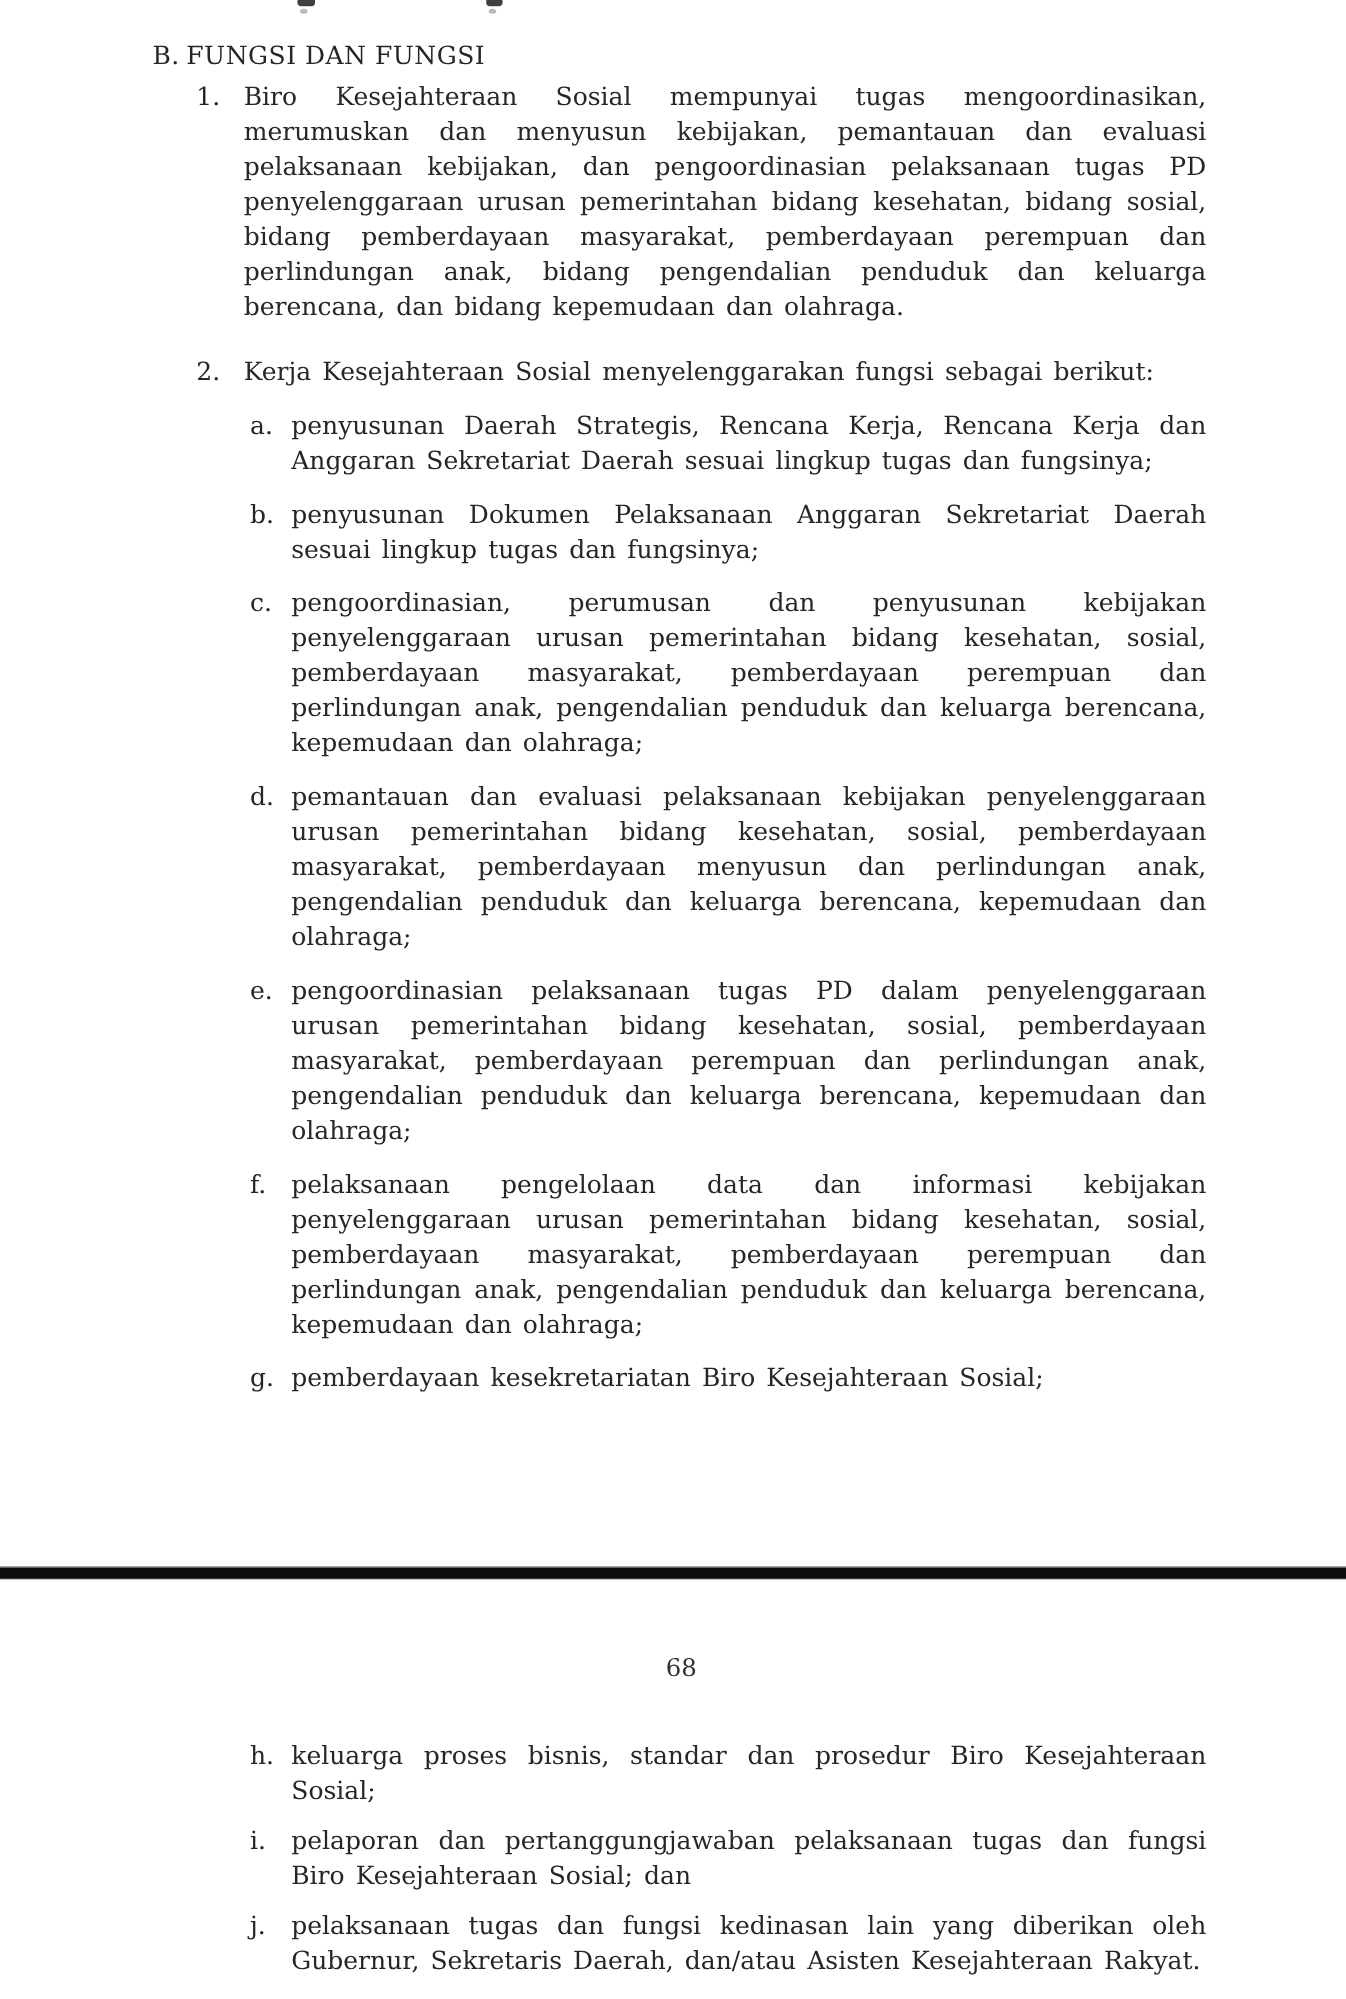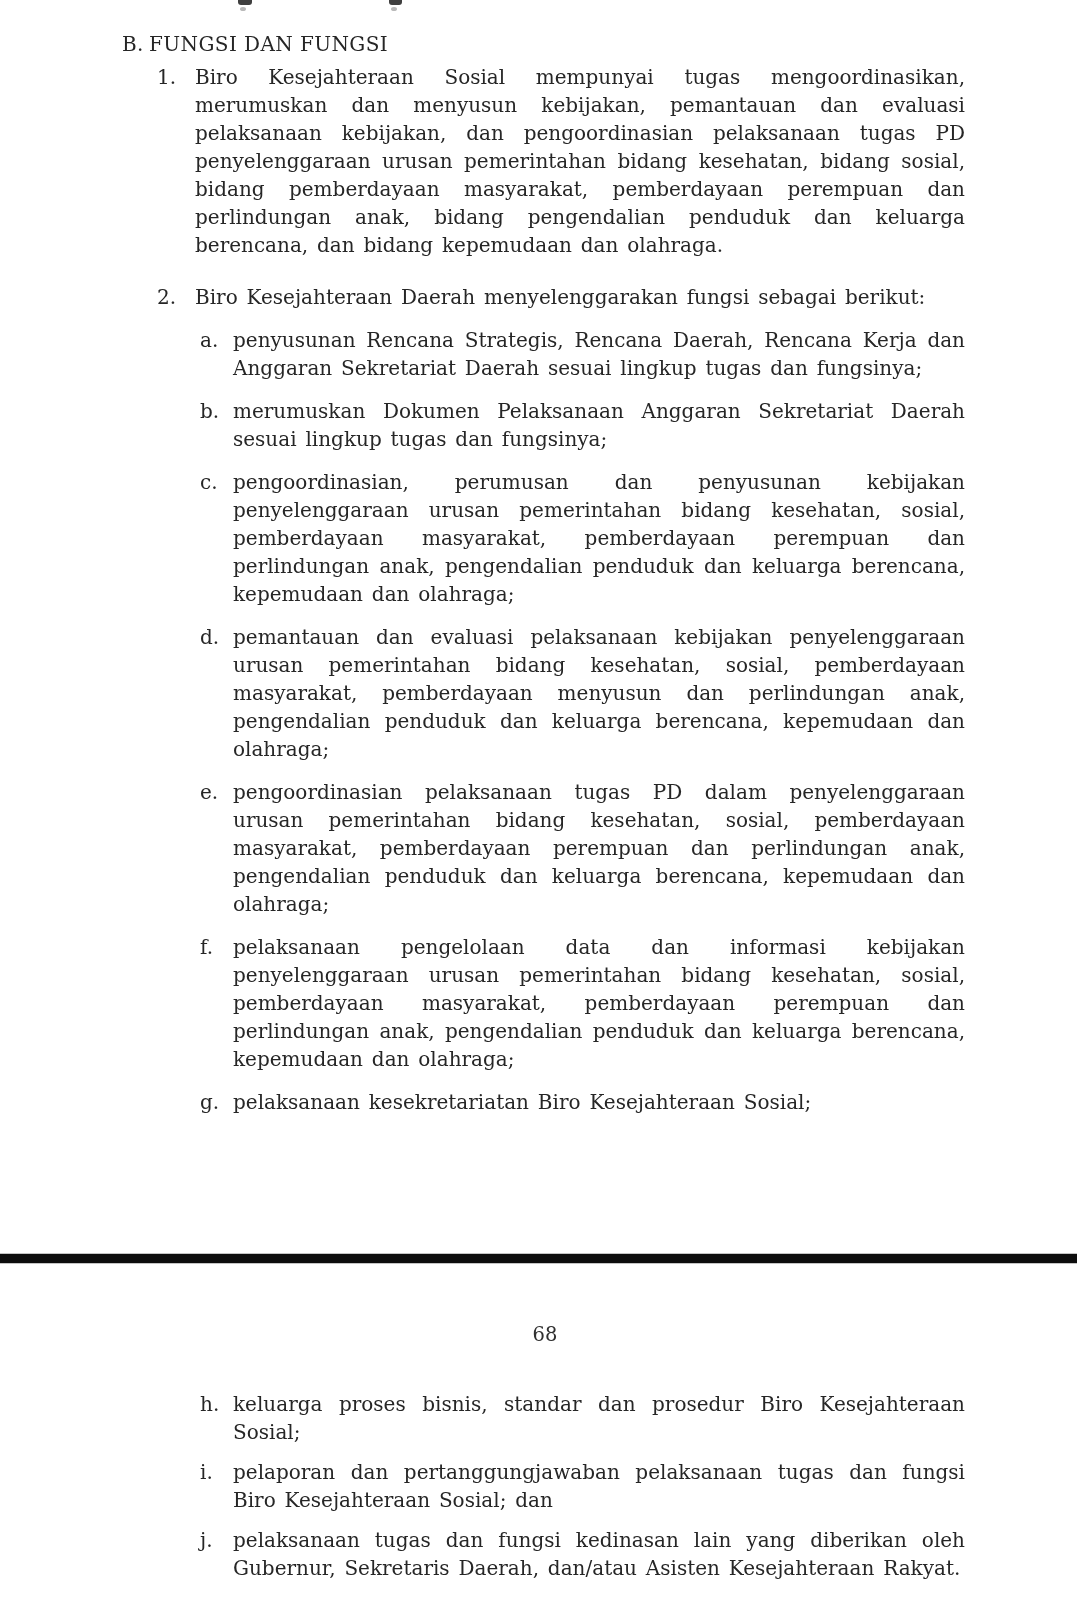--- a/index.html
+++ b/index.html
@@ -81,31 +81,31 @@
 
   <div class="content content-1">
 
     <div class="item num-item">
       <span class="marker">1.</span>
       <span class="body">Biro Kesejahteraan Sosial mempunyai tugas mengoordinasikan, merumuskan dan menyusun kebijakan, pemantauan dan evaluasi pelaksanaan kebijakan, dan pengoordinasian pelaksanaan tugas PD penyelenggaraan urusan pemerintahan bidang kesehatan, bidang sosial, bidang pemberdayaan masyarakat, pemberdayaan perempuan dan perlindungan anak, bidang pengendalian penduduk dan keluarga berencana, dan bidang kepemudaan dan olahraga.</span>
     </div>
 
     <div class="item num-item">
       <span class="marker">2.</span>
-      <span class="body">Biro Kesejahteraan Daerah menyelenggarakan fungsi sebagai berikut:</span>
+      <span class="body">Kerja Kesejahteraan Sosial menyelenggarakan fungsi sebagai berikut:</span>
     </div>
 
     <div class="item let-item">
       <span class="marker">a.</span>
-      <span class="body">penyusunan Rencana Strategis, Rencana Daerah, Rencana Kerja dan Anggaran Sekretariat Daerah sesuai lingkup tugas dan fungsinya;</span>
+      <span class="body">penyusunan Daerah Strategis, Rencana Kerja, Rencana Kerja dan Anggaran Sekretariat Daerah sesuai lingkup tugas dan fungsinya;</span>
     </div>
 
     <div class="item let-item">
       <span class="marker">b.</span>
-      <span class="body">merumuskan Dokumen Pelaksanaan Anggaran Sekretariat Daerah sesuai lingkup tugas dan fungsinya;</span>
+      <span class="body">penyusunan Dokumen Pelaksanaan Anggaran Sekretariat Daerah sesuai lingkup tugas dan fungsinya;</span>
     </div>
 
     <div class="item let-item">
       <span class="marker">c.</span>
       <span class="body">pengoordinasian, perumusan dan penyusunan kebijakan penyelenggaraan urusan pemerintahan bidang kesehatan, sosial, pemberdayaan masyarakat, pemberdayaan perempuan dan perlindungan anak, pengendalian penduduk dan keluarga berencana, kepemudaan dan olahraga;</span>
     </div>
 
     <div class="item let-item">
       <span class="marker">d.</span>
       <span class="body">pemantauan dan evaluasi pelaksanaan kebijakan penyelenggaraan urusan pemerintahan bidang kesehatan, sosial, pemberdayaan masyarakat, pemberdayaan menyusun dan perlindungan anak, pengendalian penduduk dan keluarga berencana, kepemudaan dan olahraga;</span>
@@ -116,21 +116,21 @@
       <span class="body">pengoordinasian pelaksanaan tugas PD dalam penyelenggaraan urusan pemerintahan bidang kesehatan, sosial, pemberdayaan masyarakat, pemberdayaan perempuan dan perlindungan anak, pengendalian penduduk dan keluarga berencana, kepemudaan dan olahraga;</span>
     </div>
 
     <div class="item let-item">
       <span class="marker">f.</span>
       <span class="body">pelaksanaan pengelolaan data dan informasi kebijakan penyelenggaraan urusan pemerintahan bidang kesehatan, sosial, pemberdayaan masyarakat, pemberdayaan perempuan dan perlindungan anak, pengendalian penduduk dan keluarga berencana, kepemudaan dan olahraga;</span>
     </div>
 
     <div class="item let-item">
       <span class="marker">g.</span>
-      <span class="body">pelaksanaan kesekretariatan Biro Kesejahteraan Sosial;</span>
+      <span class="body">pemberdayaan kesekretariatan Biro Kesejahteraan Sosial;</span>
     </div>
 
   </div>
 
   <div class="page-break-bar"></div>
 
   <div class="page-number">68</div>
 
   <div class="content content-2">
 

